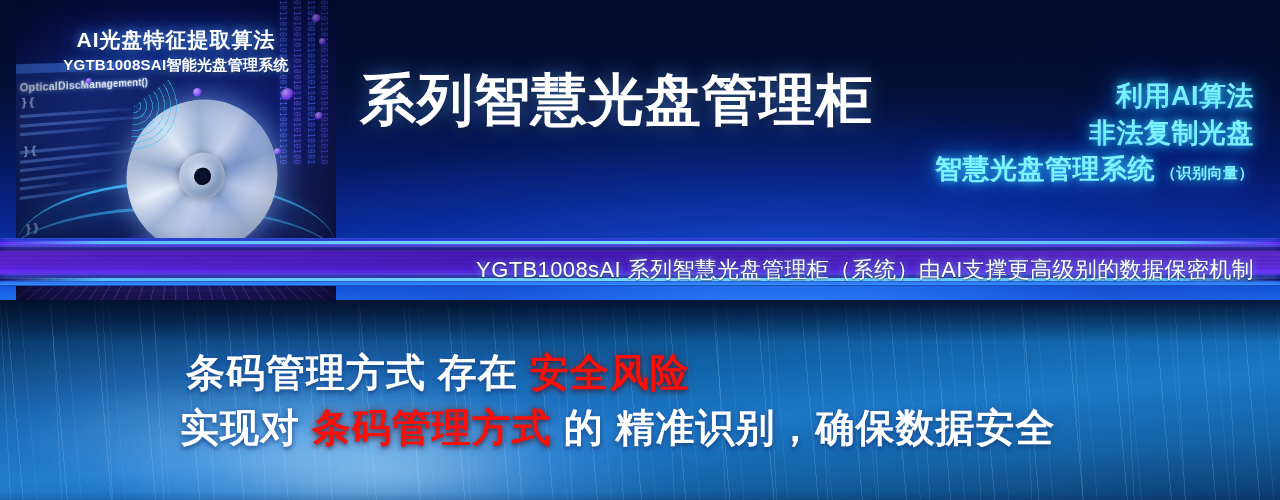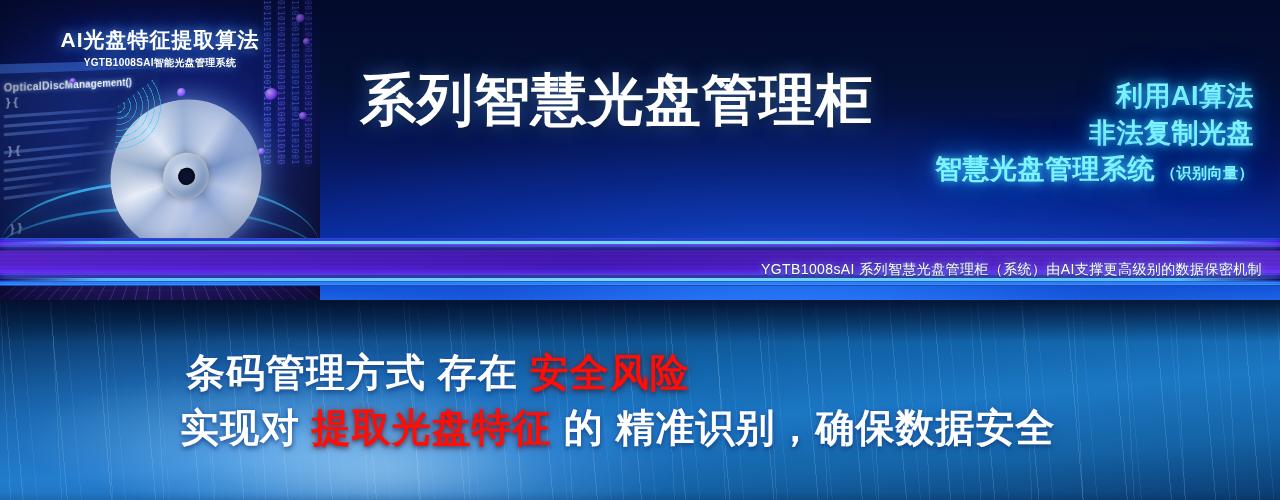--- a/index.html
+++ b/index.html
@@ -25,21 +25,21 @@
   .top-glow{
     position:absolute;left:30%;top:62%;width:1000px;height:300px;
     transform:translate(-10%,0);
     background:radial-gradient(ellipse at center,rgba(60,150,255,.55) 0%,rgba(30,90,230,.18) 45%,rgba(0,0,0,0) 72%);
     filter:blur(12px);
     pointer-events:none;
   }
 
   
   .left-panel{
-    position:absolute;left:0;top:0;width:320px;height:300px;
+    position:absolute;left:16px;top:0;width:320px;height:300px;
     overflow:hidden;
     background:
       radial-gradient(circle 200px at 58% 62%, rgba(70,130,255,.40) 0%, rgba(20,40,140,.10) 55%, rgba(0,0,0,0) 75%),
       linear-gradient(180deg,#0a1450 0%,#0d1a62 18%,#111d6e 40%,#16205e 62%,#1b1f66 82%,#231b6e 100%);
     box-shadow:inset 0 0 60px rgba(0,0,0,.45);
   }
   .lp-vignette{
     position:absolute;inset:0;
     background:radial-gradient(ellipse at 50% 45%,rgba(0,0,0,0) 40%,rgba(2,5,30,.62) 100%);
   }
@@ -141,21 +141,21 @@
   }
 
   
   .lp-h1{
     position:absolute;left:0;right:0;top:26px;text-align:center;
     font-size:21px;font-weight:bold;color:#ffffff;letter-spacing:1px;
     text-shadow:0 0 12px rgba(90,160,255,.95),0 0 26px rgba(40,110,255,.7),0 2px 3px rgba(0,0,0,.6);
   }
   .lp-h2{
     position:absolute;left:0;right:0;top:56px;text-align:center;
-    font-size:10px;font-weight:bold;color:#ffffff;letter-spacing:.3px;
+    font-size:15px;font-weight:bold;color:#ffffff;letter-spacing:.3px;
     text-shadow:0 0 8px rgba(90,160,255,.85),0 1px 2px rgba(0,0,0,.6);
   }
 
   
   .main-title{
     position:absolute;left:360px;top:62px;width:560px;
     color:#fff;
   }
   .mt-line1{
     font-size:56px;font-weight:bold;line-height:1.0;letter-spacing:1px;
@@ -206,22 +206,22 @@
   }
   .sg1{top:3px;} .sg2{top:40px;}
   .stripe-purple{
     position:absolute;left:0;top:13px;width:100%;height:22px;
     background:linear-gradient(90deg,rgba(110,40,240,.75),rgba(78,26,200,.80) 45%,rgba(120,50,250,.72) 100%);
     box-shadow:0 0 14px rgba(120,50,250,.6);
   }
   .sub-text{
     position:absolute;left:0;top:0;width:1280px;height:64px;
     display:flex;align-items:center;justify-content:flex-end;
-    padding-right:18px;box-sizing:border-box;
-    font-size:14px;color:#ffffff;letter-spacing:.4px;white-space:nowrap;
+    padding-right:26px;box-sizing:border-box;
+    font-size:22px;color:#ffffff;letter-spacing:.4px;white-space:nowrap;
     text-shadow:0 0 7px rgba(120,190,255,.9),0 1px 2px rgba(0,0,0,.7);
   }
 
   
   .bottom-section{
     position:absolute;left:0;top:300px;width:1280px;height:240px;
     overflow:hidden;
     background:
       radial-gradient(ellipse 620px 170px at 22% 58%, rgba(150,205,255,.55) 0%, rgba(60,140,235,.25) 42%, rgba(0,0,0,0) 74%),
       linear-gradient(175deg,#06294f 0%,#0a3f74 16%,#1163a8 36%,#1c78c4 52%,#1463a6 70%,#0c4077 86%,#07284f 100%);
@@ -362,18 +362,18 @@
     <div class="streaks"></div>
     <div class="streaks2"></div>
     <div class="bs-topfade"></div>
     <div class="bs-botfade"></div>
 
     <div class="bottom-text">
       <div class="bt-line">
         <span>条码管理方式 存在 </span><span class="hl">安全风险</span>
       </div>
       <div class="bt-line bt-line2">
-        <span>实现对 </span><span class="hl">提取光盘特征</span><span> 的 精准识别，确保数据安全</span>
+        <span>实现对 </span><span class="hl">条码管理方式</span><span> 的 精准识别，确保数据安全</span>
       </div>
     </div>
   </div>
 
 </div>
 
 </body></html>

